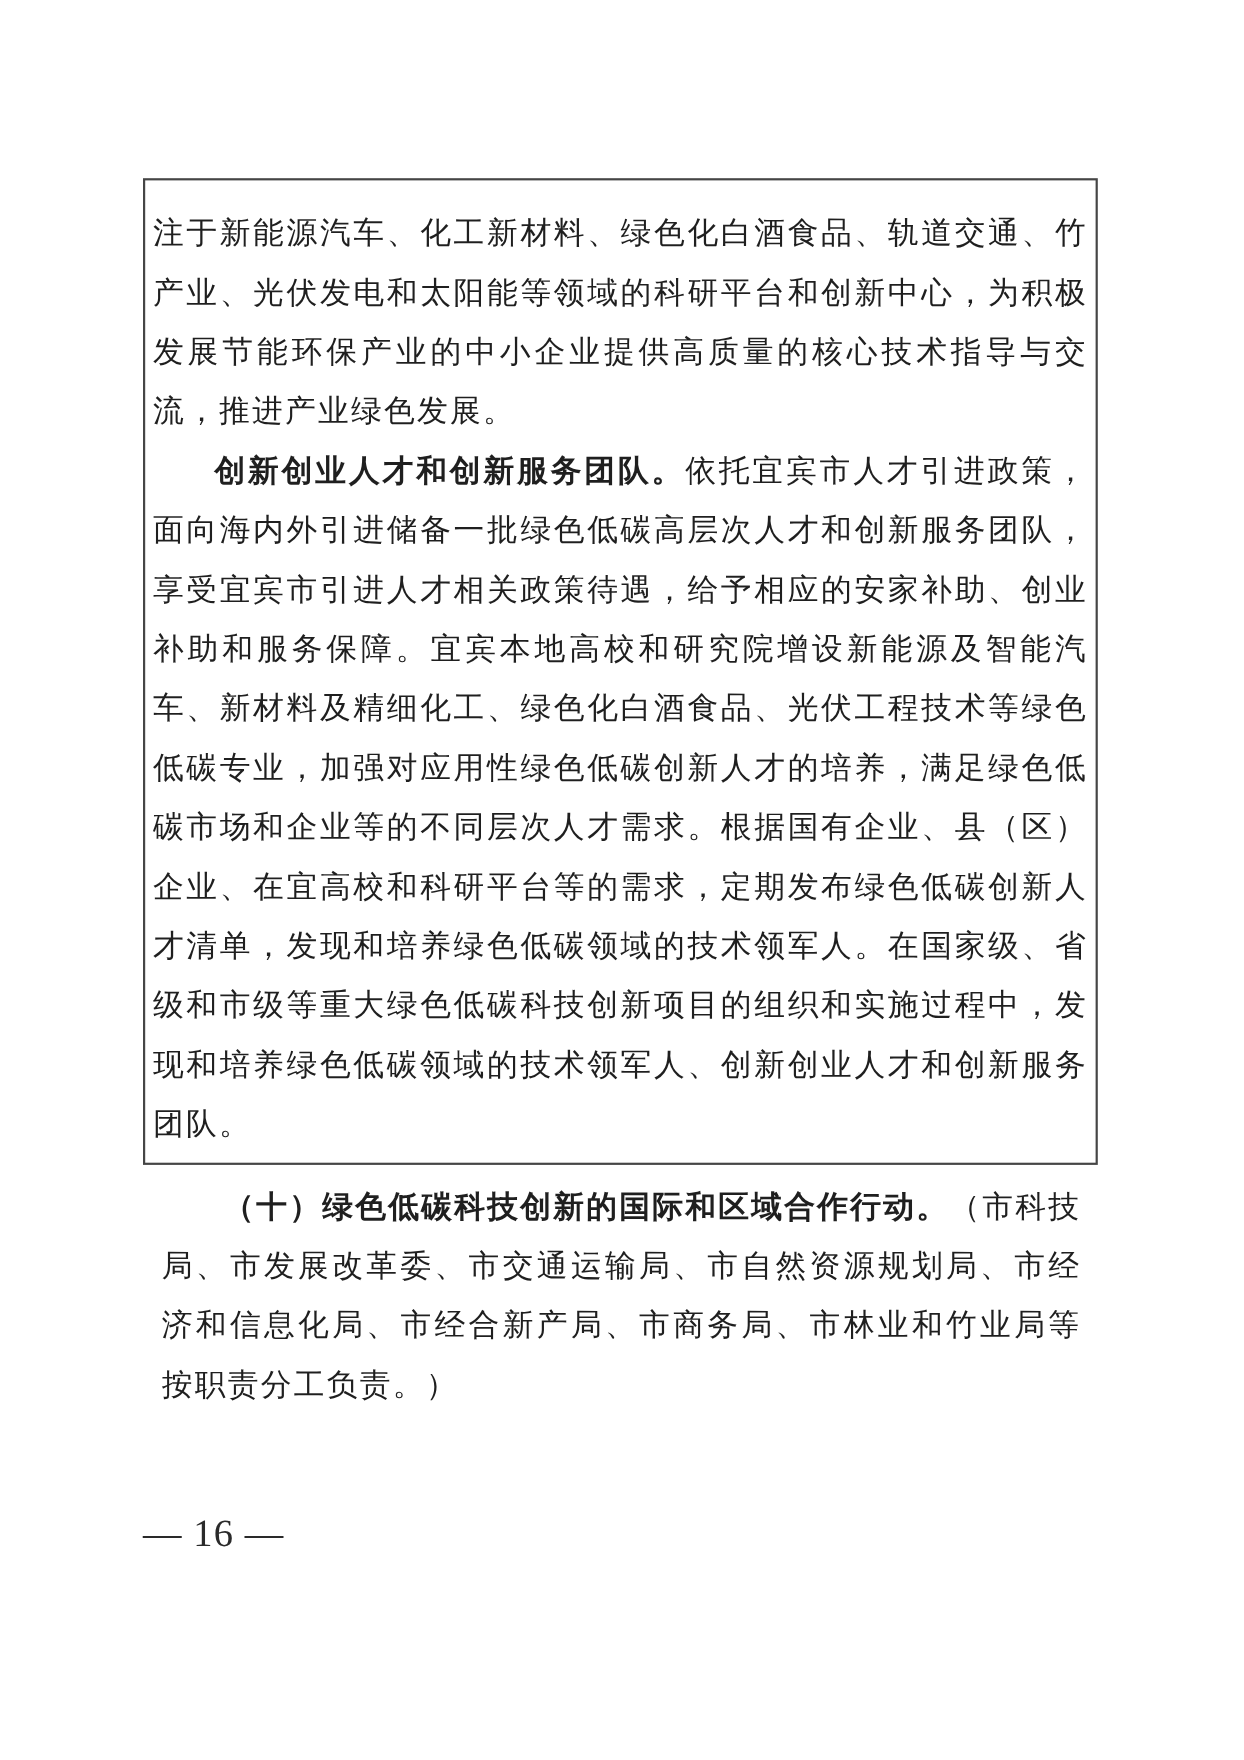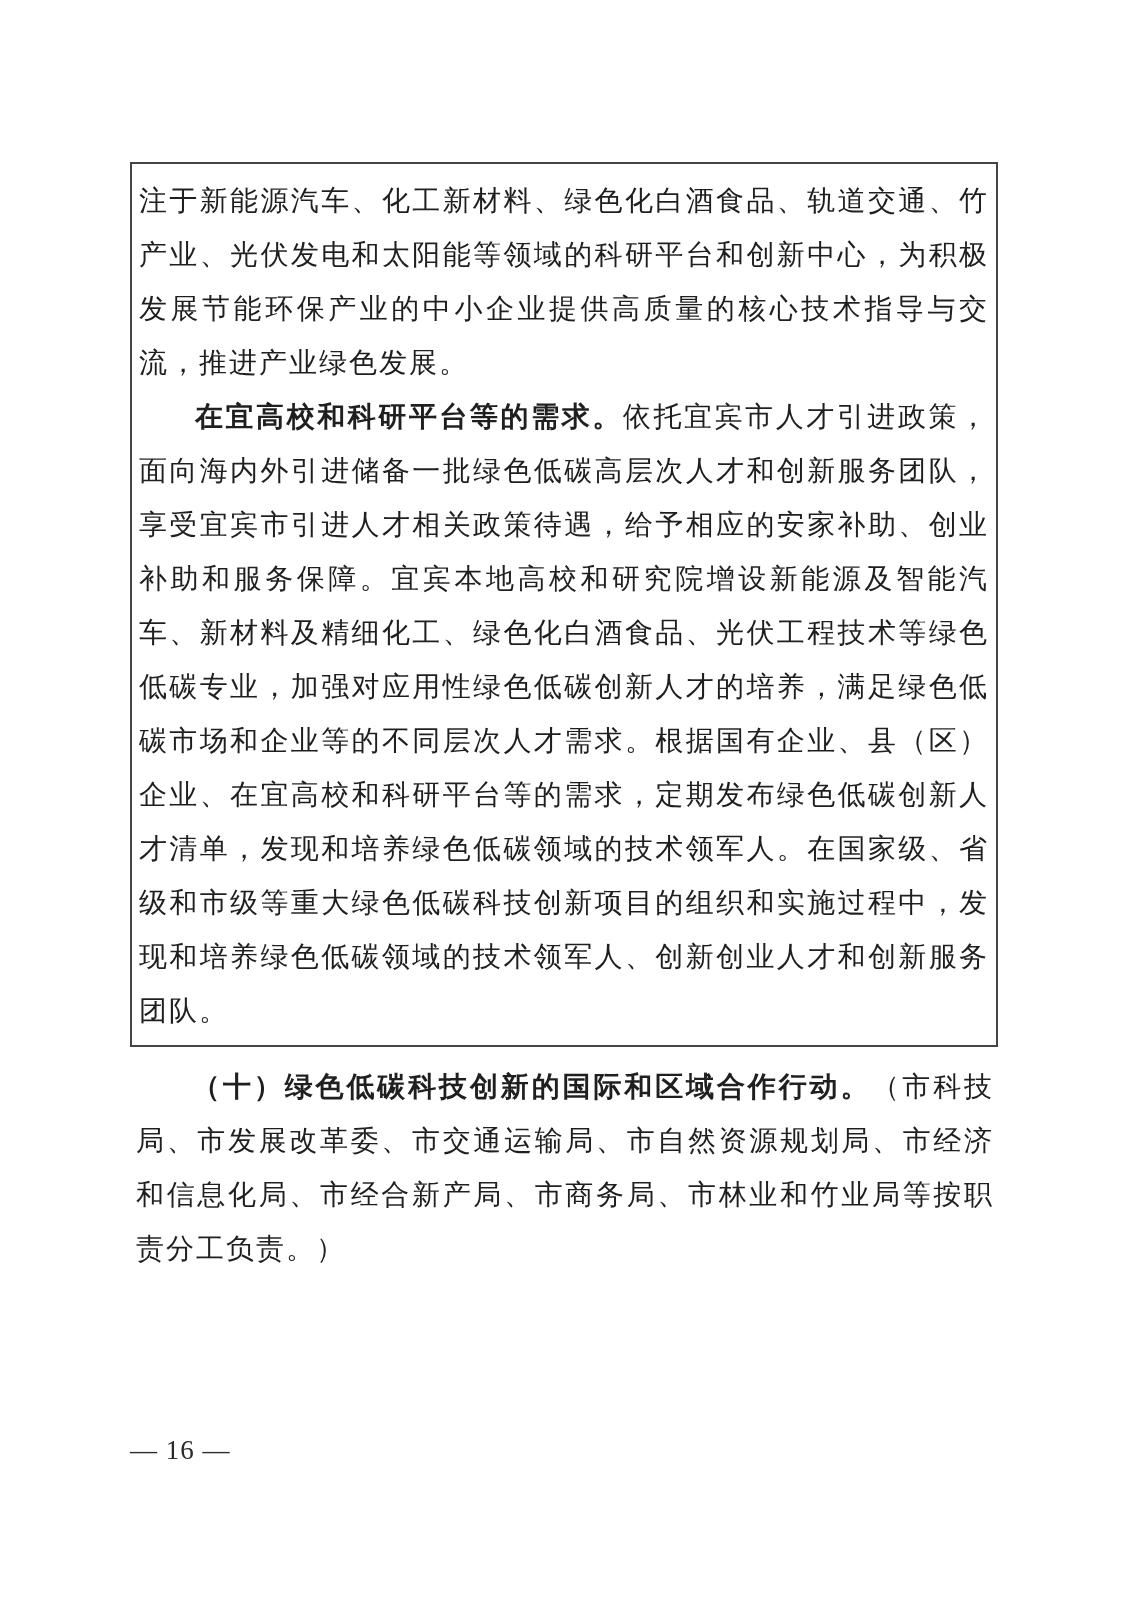--- a/index.html
+++ b/index.html
@@ -16,66 +16,66 @@
     color: #1f1f1f;
     overflow: hidden;
   }
   .boxed {
     position: absolute;
     left: 130px;
     top: 162px;
     width: 868px;
     box-sizing: border-box;
     border: 2px solid #454545;
-    padding: 10px 7px 7px 7px;
+    padding: 22px 7px 7px 7px;
   }
   .boxed p {
     margin: 0;
     font-size: 28px;
     line-height: 54px;
     letter-spacing: 2px;
     text-align: justify;
     text-justify: inter-character;
   }
   .below-box {
     position: absolute;
     left: 131px;
     top: 1055px;
     width: 868px;
   }
   .below-box p {
-    margin: 5px;
+    margin: 16px;
     font-size: 28px;
     line-height: 54px;
     letter-spacing: 2px;
     text-align: justify;
     text-justify: inter-character;
   }
   .indent { text-indent: 2em; }
   .no-indent { text-indent: 0; }
   .continued { text-align-last: justify; }
   .lead { font-weight: bold; }
   .page-number {
     position: absolute;
     left: 130px;
-    top: 1435px;
-    font-size: 27px;
+    top: 1374px;
+    font-size: 35px;
     letter-spacing: 1px;
     color: #2a2a2a;
     white-space: nowrap;
   }
 </style>
 </head>
 <body>
 
 <div class="page">
 
   <div class="boxed">
     <p class="no-indent">注于新能源汽车、化工新材料、绿色化白酒食品、轨道交通、竹产业、光伏发电和太阳能等领域的科研平台和创新中心，为积极发展节能环保产业的中小企业提供高质量的核心技术指导与交流，推进产业绿色发展。</p>
-    <p class="indent"><span class="lead">在宜高校和科研平台等的需求。</span><span>依托宜宾市人才引进政策，面向海内外引进储备一批绿色低碳高层次人才和创新服务团队，享受宜宾市引进人才相关政策待遇，给予相应的安家补助、创业补助和服务保障。宜宾本地高校和研究院增设新能源及智能汽车、新材料及精细化工、绿色化白酒食品、光伏工程技术等绿色低碳专业，加强对应用性绿色低碳创新人才的培养，满足绿色低碳市场和企业等的不同层次人才需求。根据国有企业、县（区）企业、在宜高校和科研平台等的需求，定期发布绿色低碳创新人才清单，发现和培养绿色低碳领域的技术领军人。在国家级、省级和市级等重大绿色低碳科技创新项目的组织和实施过程中，发现和培养绿色低碳领域的技术领军人、创新创业人才和创新服务团队。</span></p>
+    <p class="indent"><span class="lead">创新创业人才和创新服务团队。</span><span>依托宜宾市人才引进政策，面向海内外引进储备一批绿色低碳高层次人才和创新服务团队，享受宜宾市引进人才相关政策待遇，给予相应的安家补助、创业补助和服务保障。宜宾本地高校和研究院增设新能源及智能汽车、新材料及精细化工、绿色化白酒食品、光伏工程技术等绿色低碳专业，加强对应用性绿色低碳创新人才的培养，满足绿色低碳市场和企业等的不同层次人才需求。根据国有企业、县（区）企业、在宜高校和科研平台等的需求，定期发布绿色低碳创新人才清单，发现和培养绿色低碳领域的技术领军人。在国家级、省级和市级等重大绿色低碳科技创新项目的组织和实施过程中，发现和培养绿色低碳领域的技术领军人、创新创业人才和创新服务团队。</span></p>
   </div>
 
   <div class="below-box">
     <p class="indent"><span class="lead">（十）绿色低碳科技创新的国际和区域合作行动。</span><span>（市科技局、市发展改革委、市交通运输局、市自然资源规划局、市经济和信息化局、市经合新产局、市商务局、市林业和竹业局等按职责分工负责。）</span></p>
   </div>
 
   <div class="page-number">— 16 —</div>
 
 </div>
 

